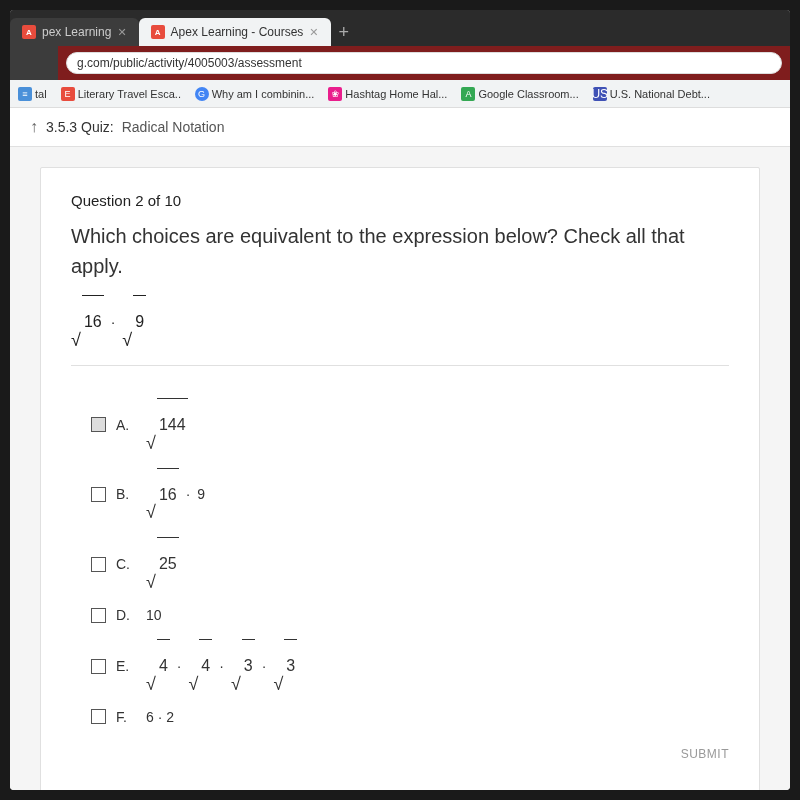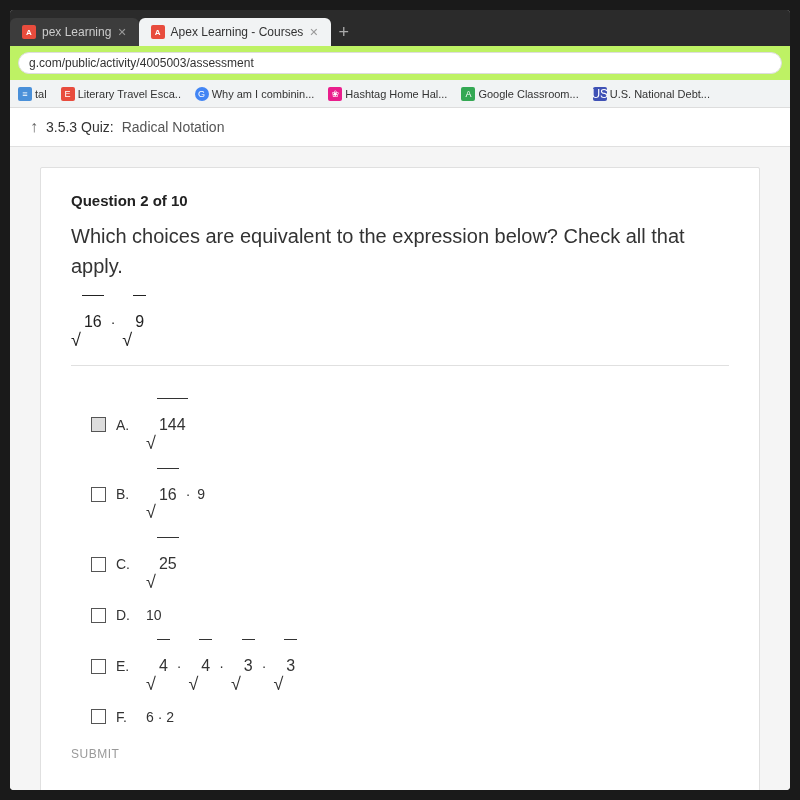--- a/index.html
+++ b/index.html
@@ -80,26 +80,27 @@
       display: flex;
       align-items: center;
       padding: 0 8px;
       height: 28px;
       color: #aaa;
       font-size: 18px;
       cursor: pointer;
     }
 
     .address-bar-row {
-      background: #bef264;
+      background: #7f1d1d;
       padding: 4px 8px;
       display: flex;
       align-items: center;
       gap: 6px;
       height: 34px;
+      margin-left: 48px;
     }
 
     .address-bar {
       flex: 1;
       background: white;
       border: 1px solid #ddd;
       border-radius: 12px;
       padding: 3px 10px;
       font-size: 12px;
       color: #333;
@@ -173,21 +174,21 @@
       background: #ffffff;
       margin: 20px 30px;
       padding: 24px 30px;
       border: 1px solid #e0e0e0;
       border-radius: 2px;
       flex: 1;
     }
 
     .question-header {
       font-size: 15px;
-      font-weight: bold;
+      font-weight: normal;
       color: #222;
       margin-bottom: 12px;
     }
 
     .question-text {
       font-size: 20px;
       color: #333;
       margin-bottom: 14px;
       line-height: 1.5;
     }
@@ -239,21 +240,21 @@
     }
 
     .choice-expression {
       display: flex;
       align-items: center;
       gap: 4px;
     }
 
     .submit-area {
       display: flex;
-      justify-content: flex-start;
+      justify-content: flex-end;
       padding: 12px 0;
       margin-top: 10px;
     }
 
     .submit-btn {
       background: transparent;
       border: none;
       color: #999;
       font-size: 12px;
       letter-spacing: 0.5px;

